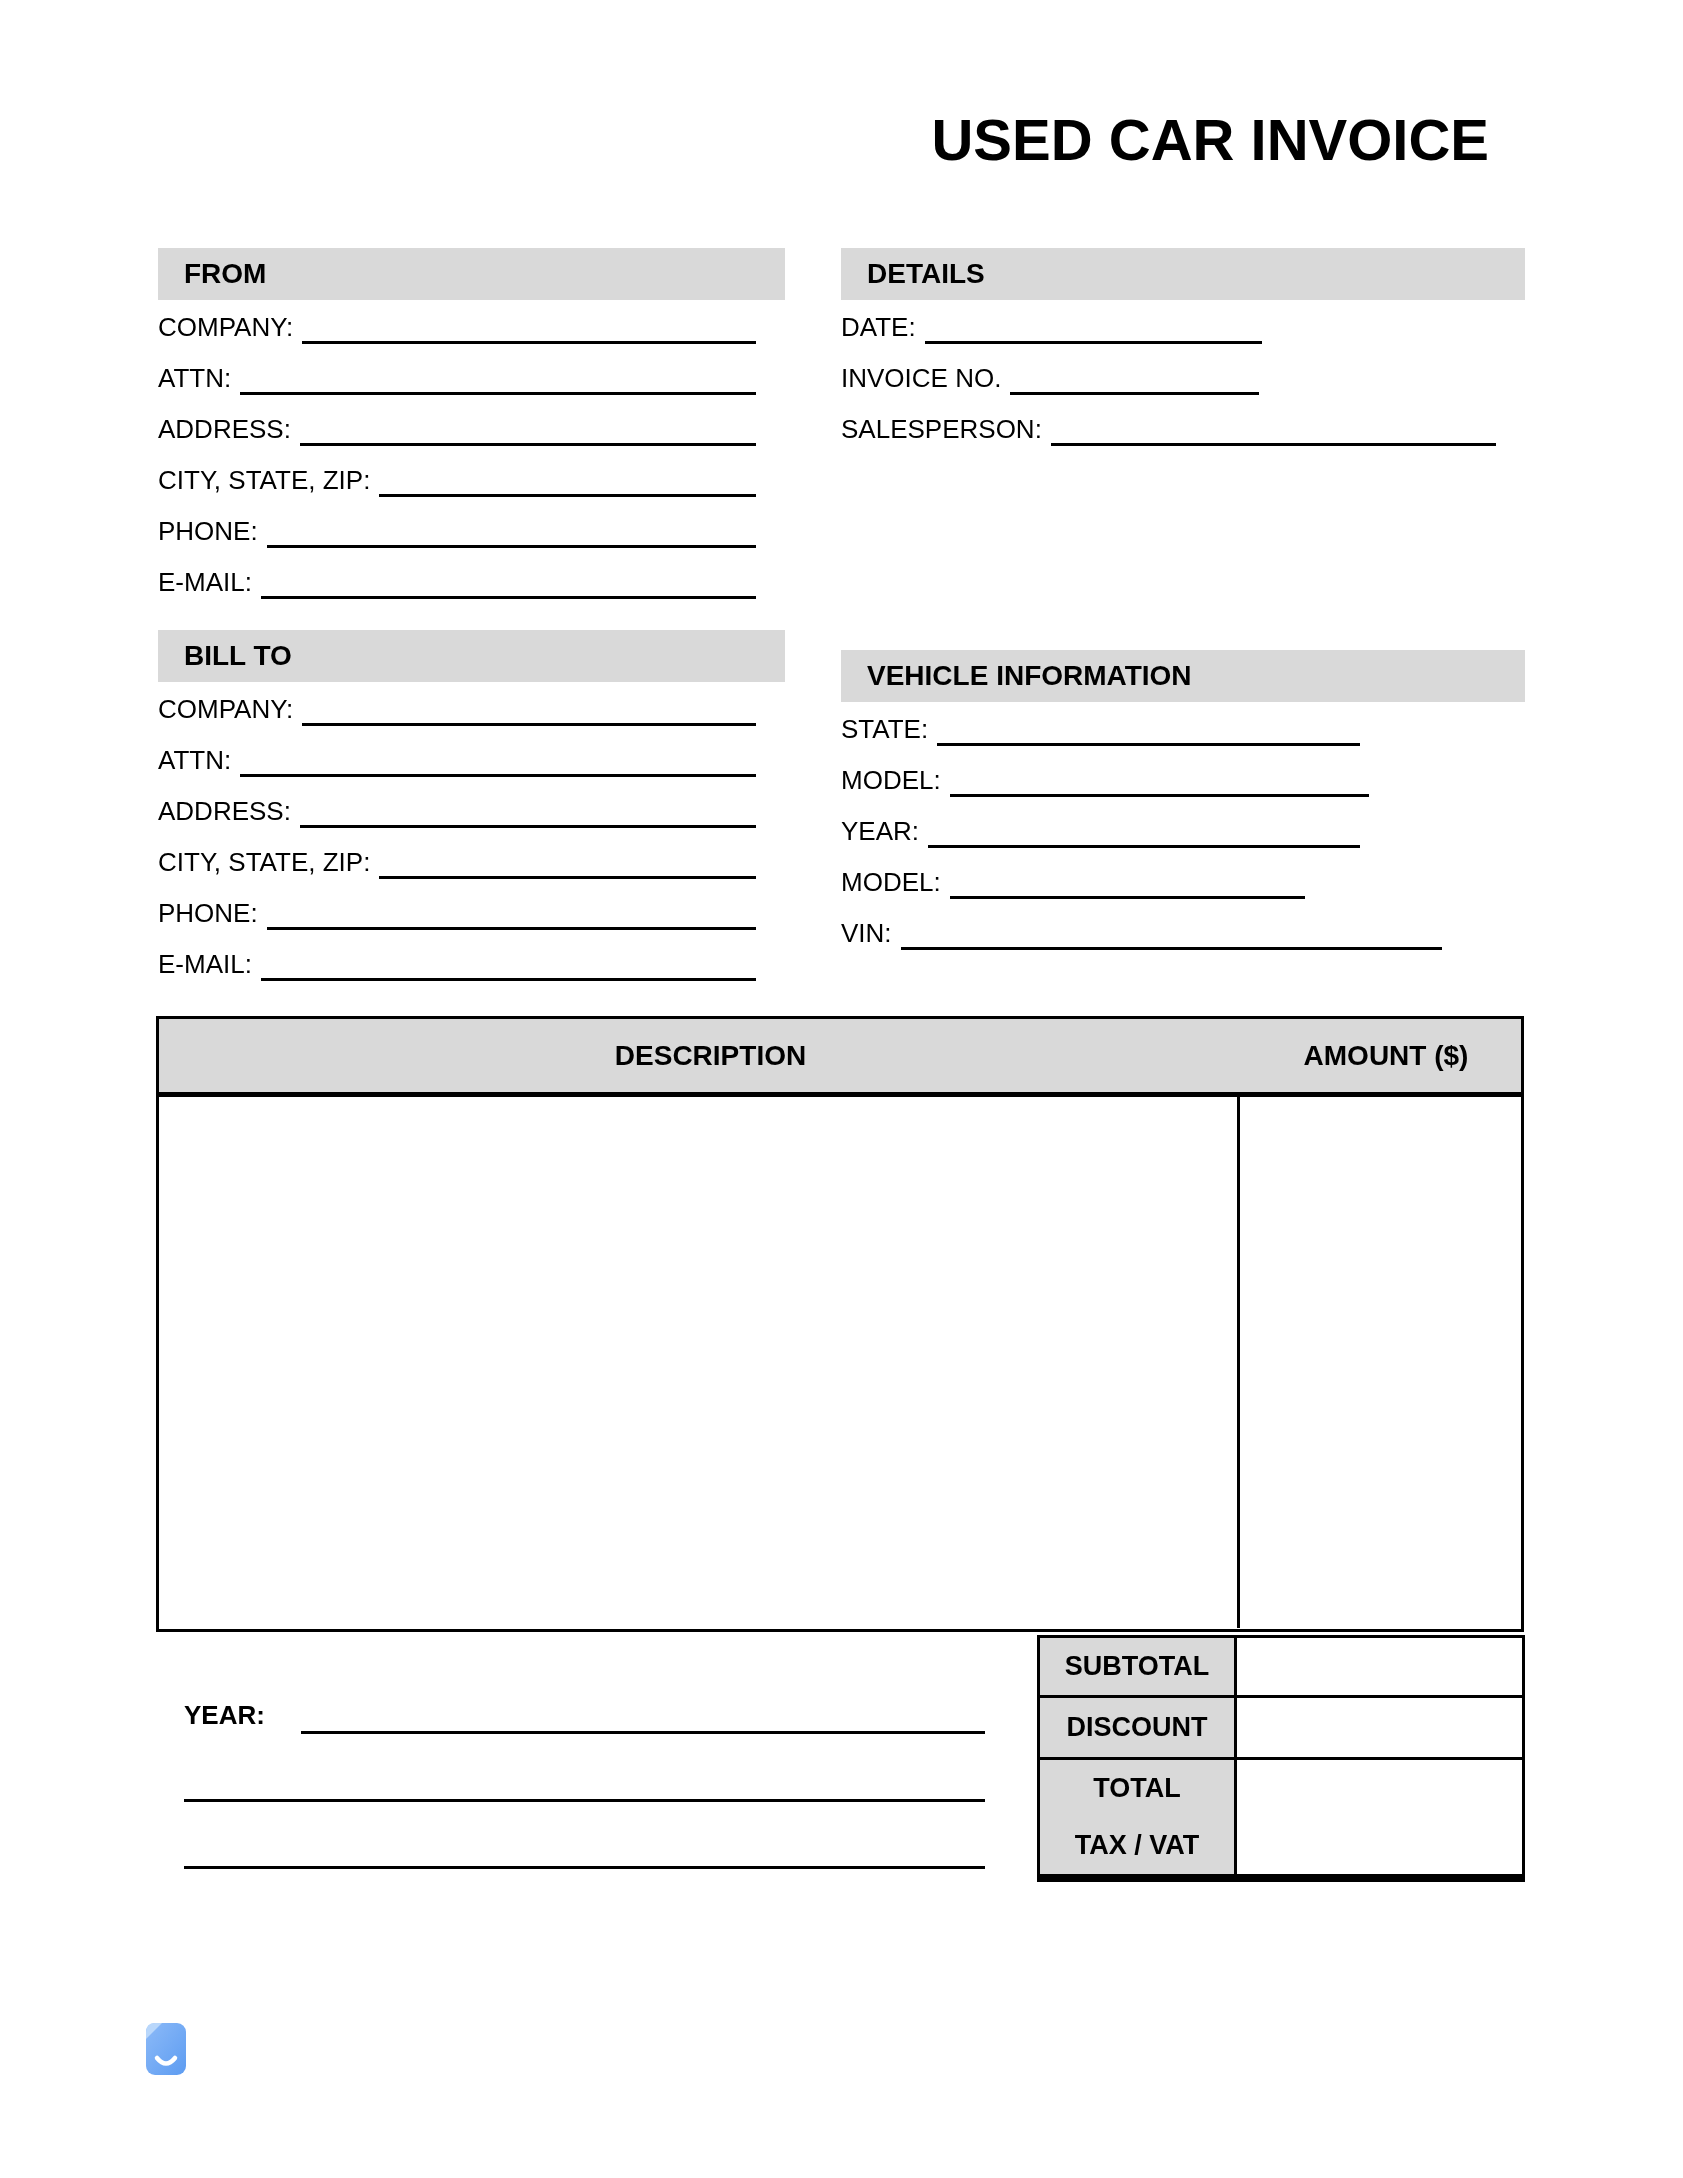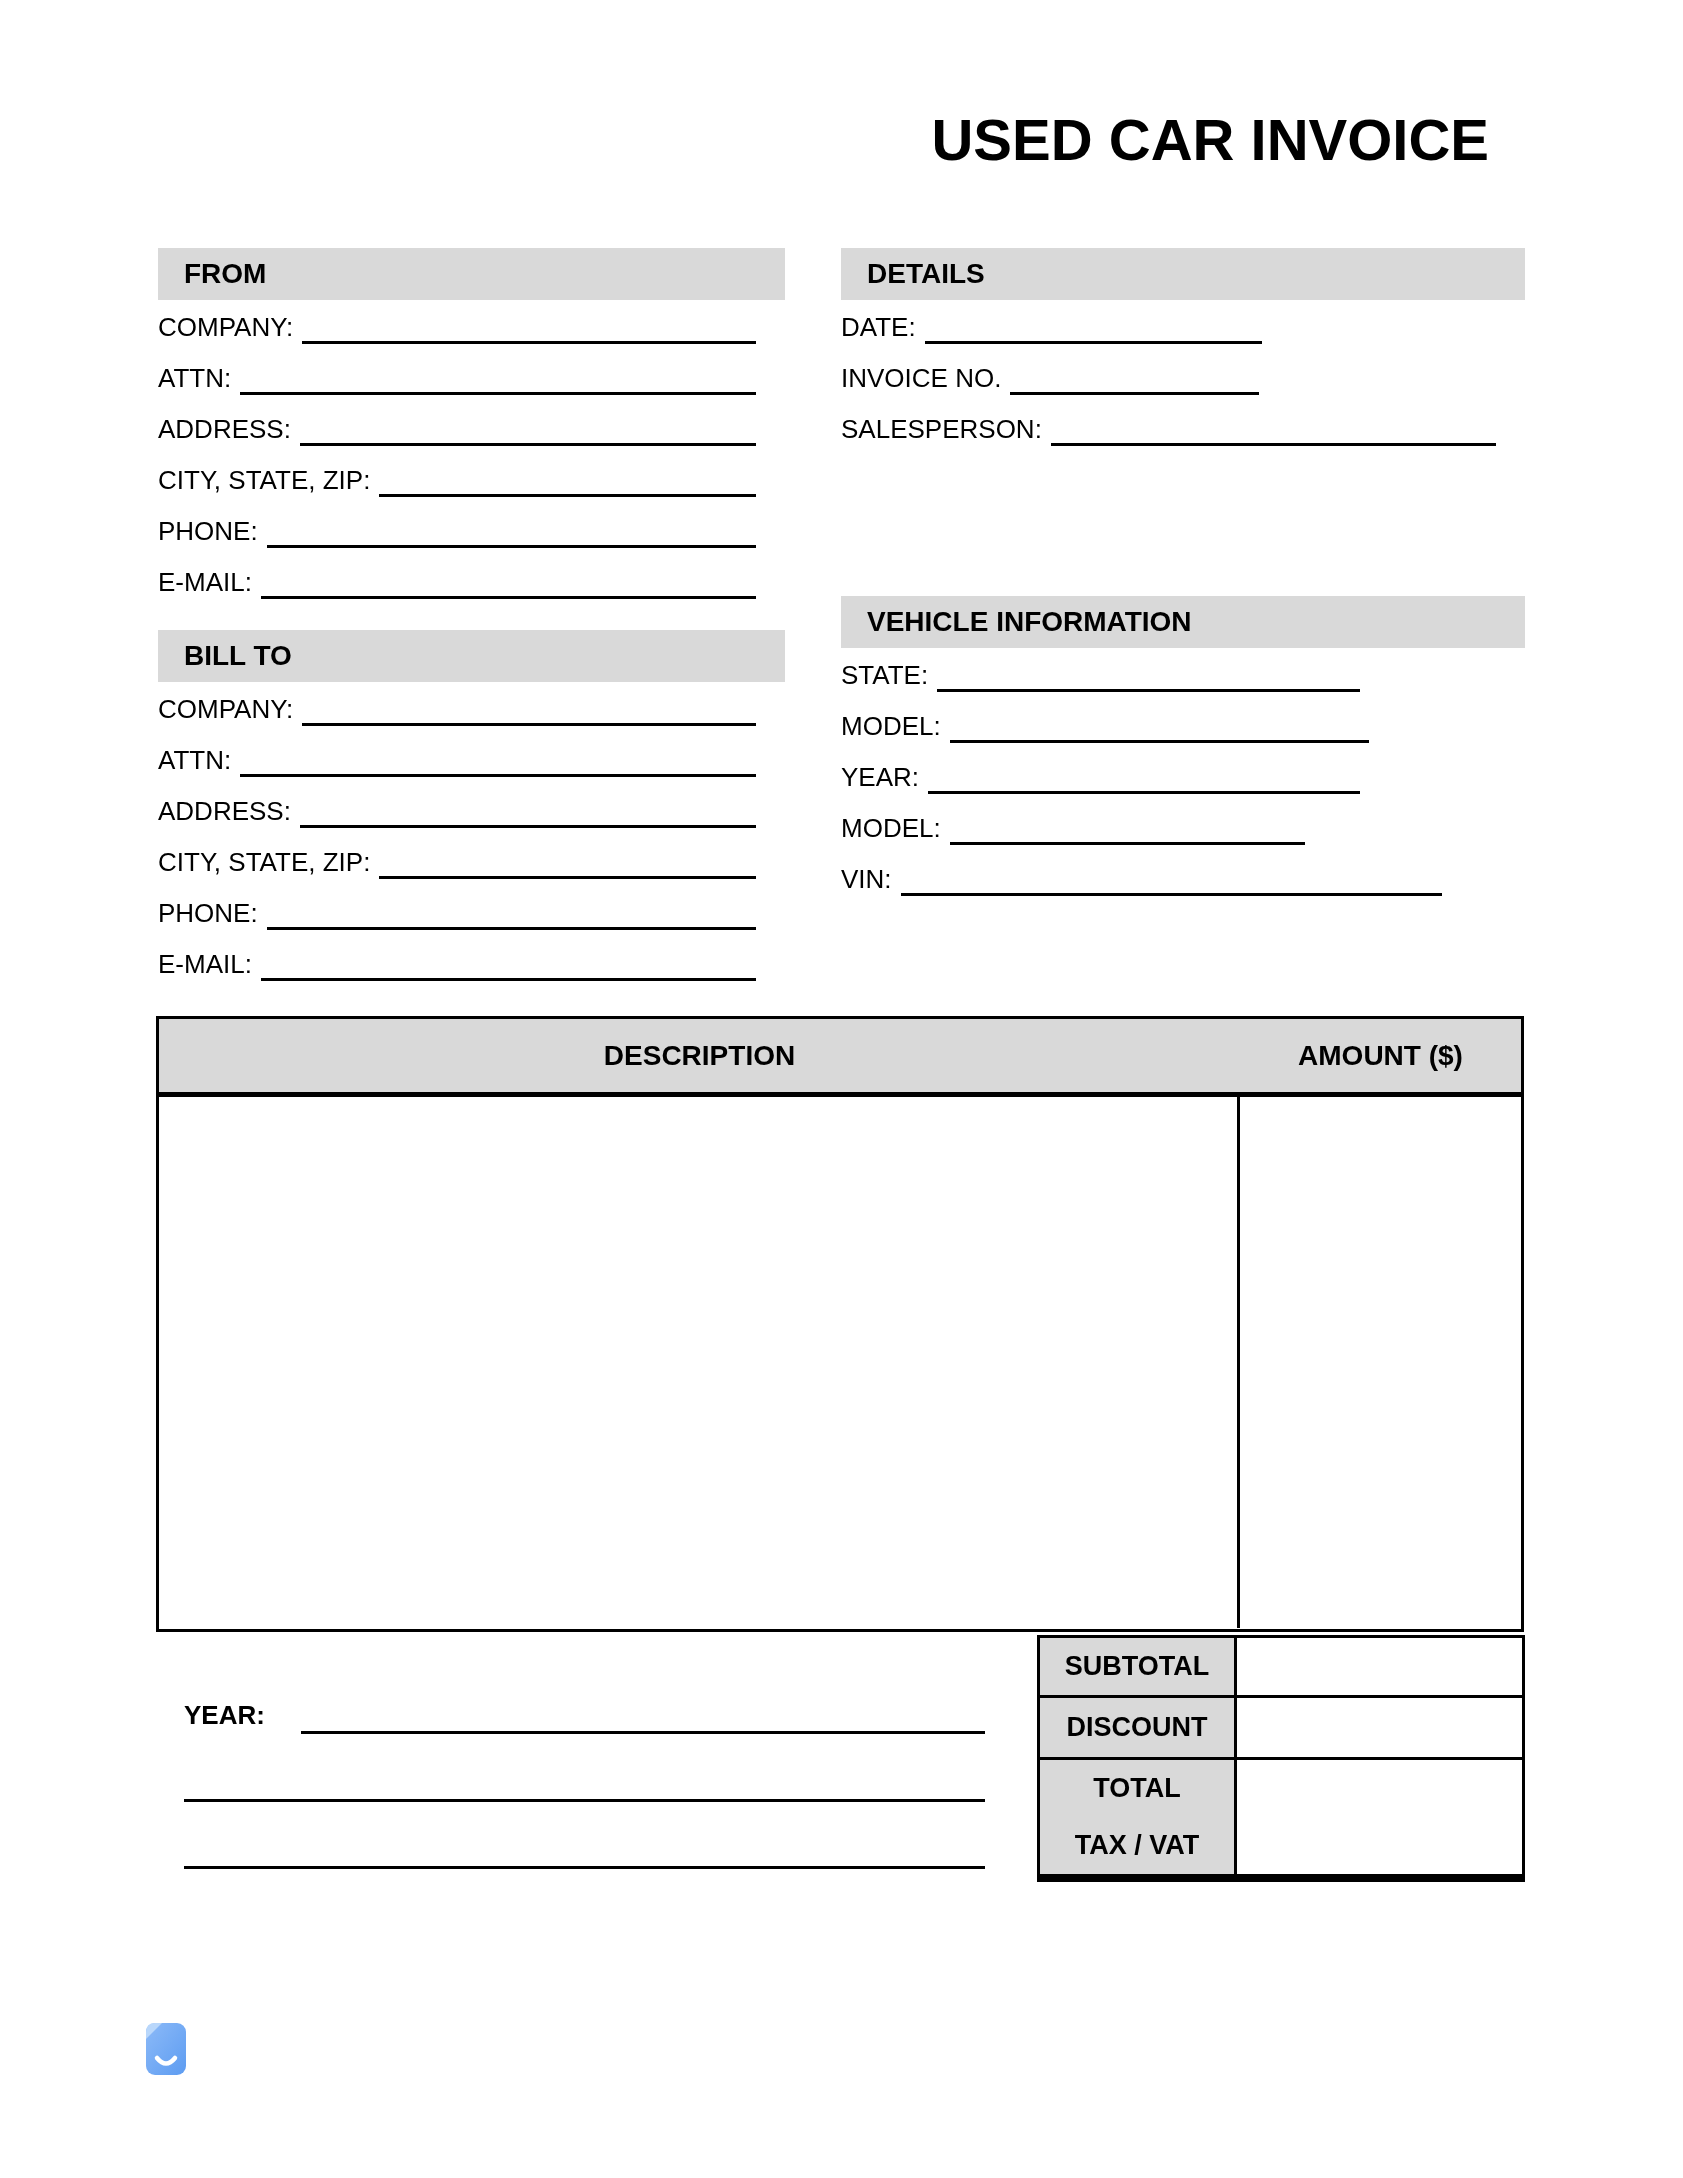--- a/index.html
+++ b/index.html
@@ -7,37 +7,37 @@
   .page{position:relative;width:1656px;height:2178px;background:#fff;overflow:hidden;}
 
   
   .title{position:absolute;top:111px;right:167px;margin:0;font-size:58px;font-weight:700;line-height:58px;letter-spacing:0px;white-space:nowrap;}
 
   
   .panel{position:absolute;}
   .panel.p-from   {left:158px;top:248px;width:627px;}
   .panel.p-details{left:841px;top:248px;width:684px;}
   .panel.p-billto {left:158px;top:630px;width:627px;}
-  .panel.p-vehicle{left:841px;top:596px;width:684px;}
+  .panel.p-vehicle{left:841px;top:650px;width:684px;}
   .bar{height:52px;background:#d9d9d9;font-size:28px;font-weight:700;line-height:52px;padding-left:26px;box-sizing:border-box;}
   .rows{margin-top:-7px;}
   .frow{display:flex;align-items:flex-end;height:51px;}
   .flabel{font-size:26px;line-height:1;padding-bottom:4px;white-space:nowrap;}
   .fline{flex:1;border-bottom:3px solid #000;margin-left:9px;}
   
   .u-std{margin-right:29px;}
   .u-d0{margin-right:263px;} .u-d1{margin-right:266px;} .u-d2{margin-right:29px;}
   .u-v0{margin-right:165px;} .u-v1{margin-right:156px;} .u-v2{margin-right:165px;}
   .u-v3{margin-right:220px;} .u-v4{margin-right:83px;}
 
   
   .items-table{position:absolute;left:156px;top:1016px;width:1368px;height:616px;border:3px solid #000;box-sizing:border-box;}
   .thead{display:flex;height:73px;background:#d9d9d9;border-bottom:5px solid #000;}
   .th{font-size:28px;font-weight:700;line-height:73px;text-align:center;}
-  .th-desc{width:1081px;}
+  .th-desc{width:1081px;padding-left:11px;}
   .th-amt{flex:1;}
   .tbody{display:flex;height:531px;background:#fff;}
   .td-desc{width:1078px;}
   .td-amt{flex:1;border-left:3px solid #000;}
 
   
   .totals{position:absolute;left:1037px;top:1635px;width:488px;height:247px;border:3px solid #000;box-sizing:border-box;}
   .trow{display:flex;box-sizing:border-box;}
   .trow.r0{height:60px;border-bottom:3px solid #000;}
   .trow.r1{height:62px;border-bottom:3px solid #000;}

